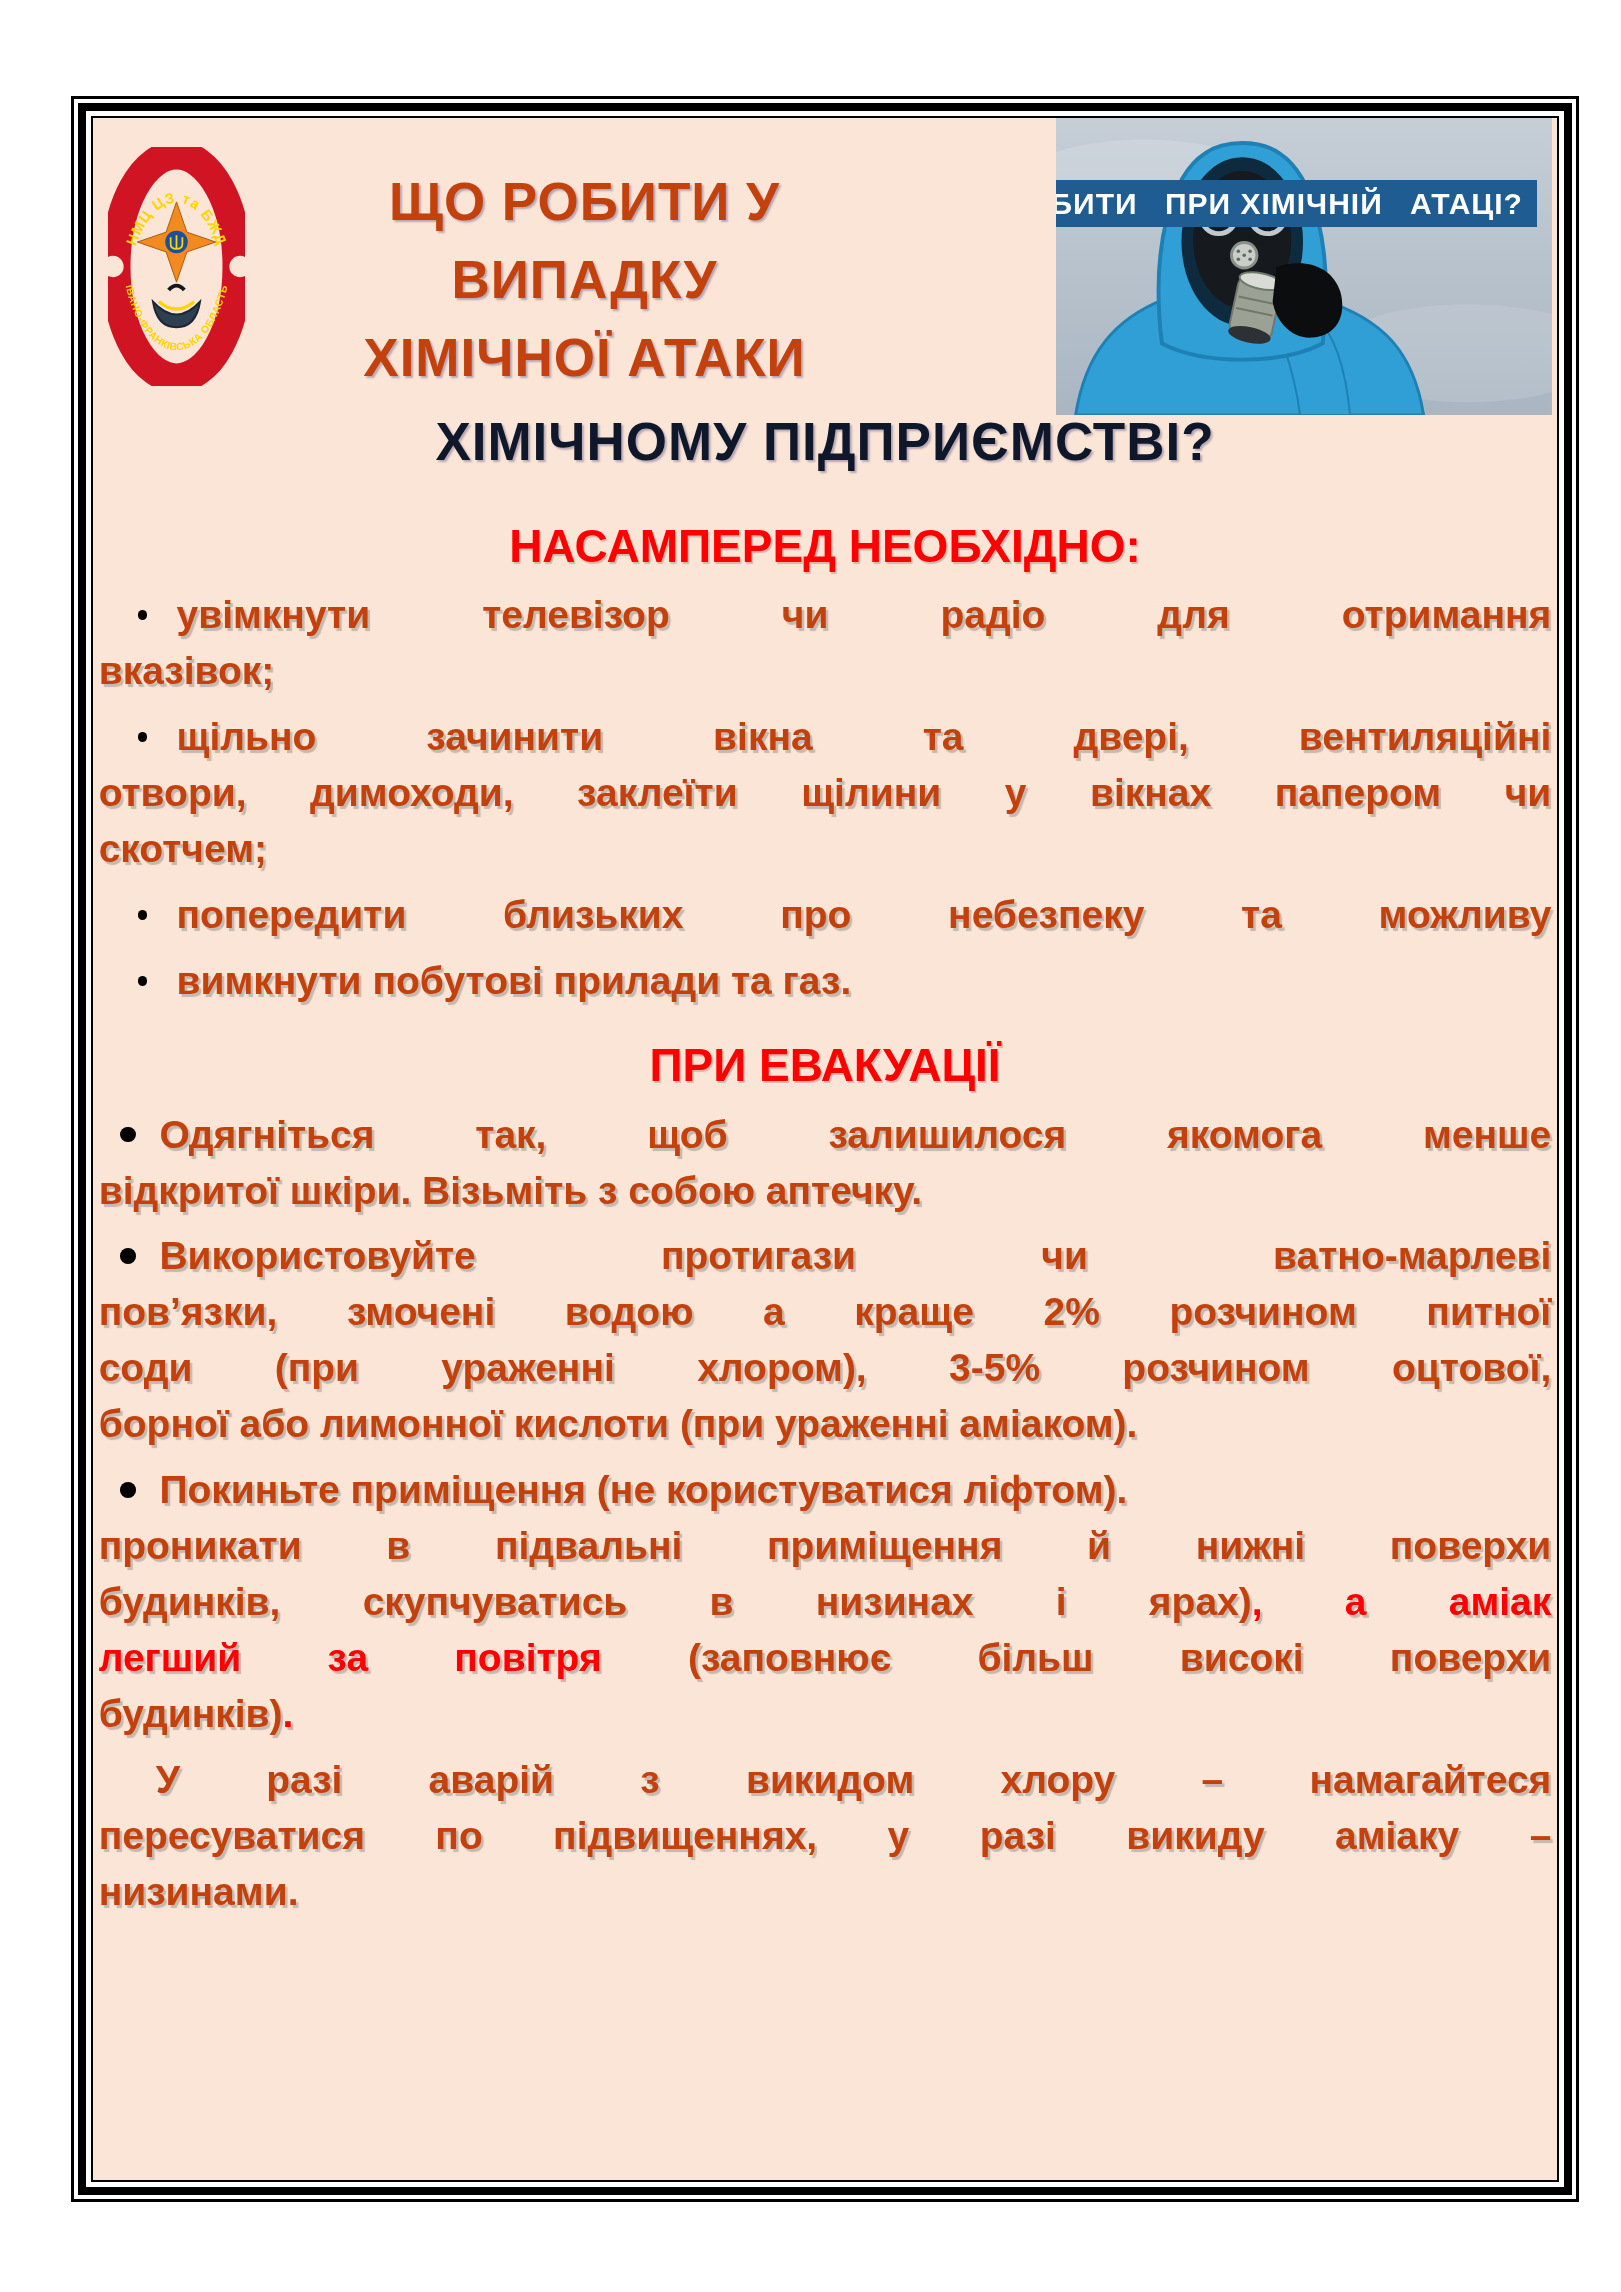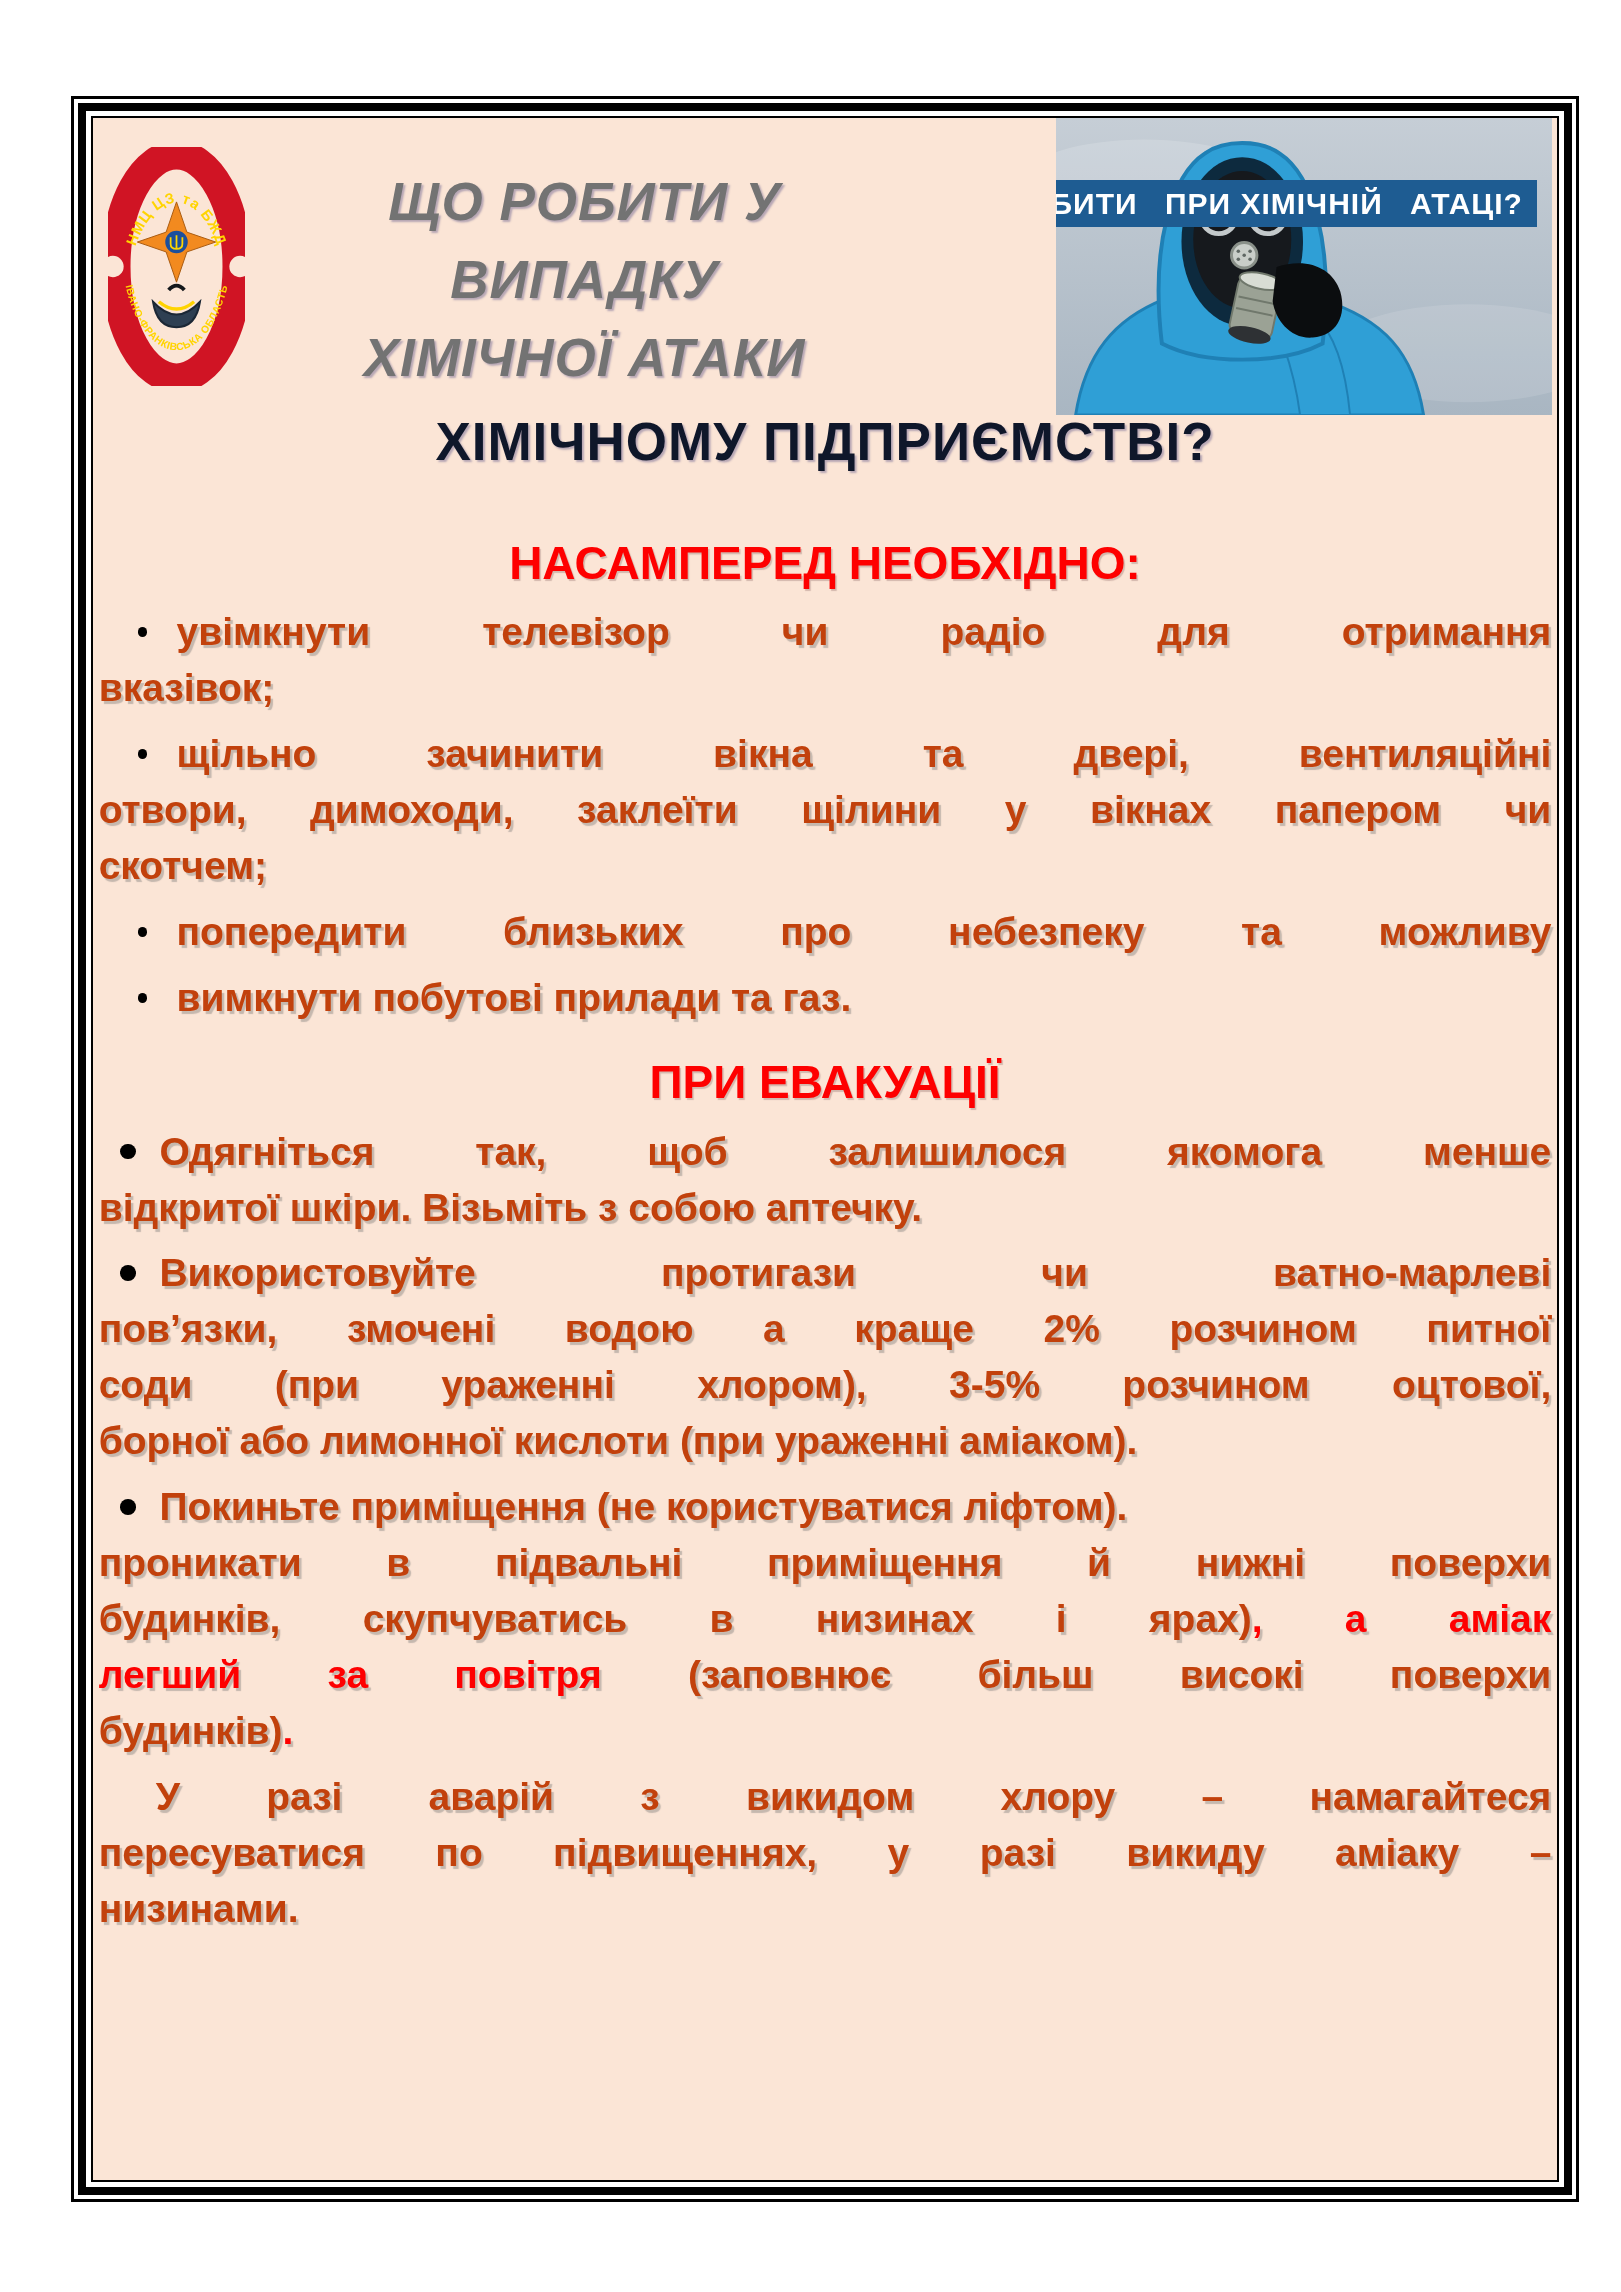--- a/index.html
+++ b/index.html
@@ -29,36 +29,36 @@
   .ov-stack{
     position:absolute;top:61px;right:15.7px;display:flex;flex-direction:row;
     align-items:flex-end;
   }
   .ov-line{
     background:#1e5c92;color:#ffffff;font-size:30px;line-height:45px;
     padding:1px 13.7px;white-space:nowrap;letter-spacing:1px;margin-top:1px;
   }
   
   .title-area{
-    margin:45px 510px 0 29px;text-align:center;color:#737373;font-style:italic;
+    margin:45px 510px 0 29px;text-align:center;color:#c2410c;
   }
   .title-line{
     font-size:53px;line-height:78px;letter-spacing:1px;
     text-shadow:2px 2px 2px rgba(100,90,140,.45);
   }
   .title-wide{
     margin-top:5.9px;text-align:center;color:#0f172a;font-size:53px;line-height:78px;
     letter-spacing:1px;text-shadow:2px 2px 2px rgba(100,90,140,.45);
   }
   
   .h-red{
     text-align:center;color:#fe0000;font-size:46px;line-height:63px;
     text-shadow:1.5px 1.5px 1px rgba(120,80,80,.3);
   }
-  #heading-1{margin-top:51px;}
+  #heading-1{margin-top:34px;}
   #heading-2{margin-top:25px;}
   
   .bline{
     font-size:39px;line-height:56px;color:#000;white-space:nowrap;
     text-shadow:2.5px 2.5px 1px rgba(110,110,110,.38);
   }
   .bline.just{white-space:normal;text-align:justify;text-align-last:justify;}
   .bline.para{margin-top:9.8px;}
   .bdot{
     display:inline-block;width:9.8px;height:9.8px;border-radius:50%;background:#000;

